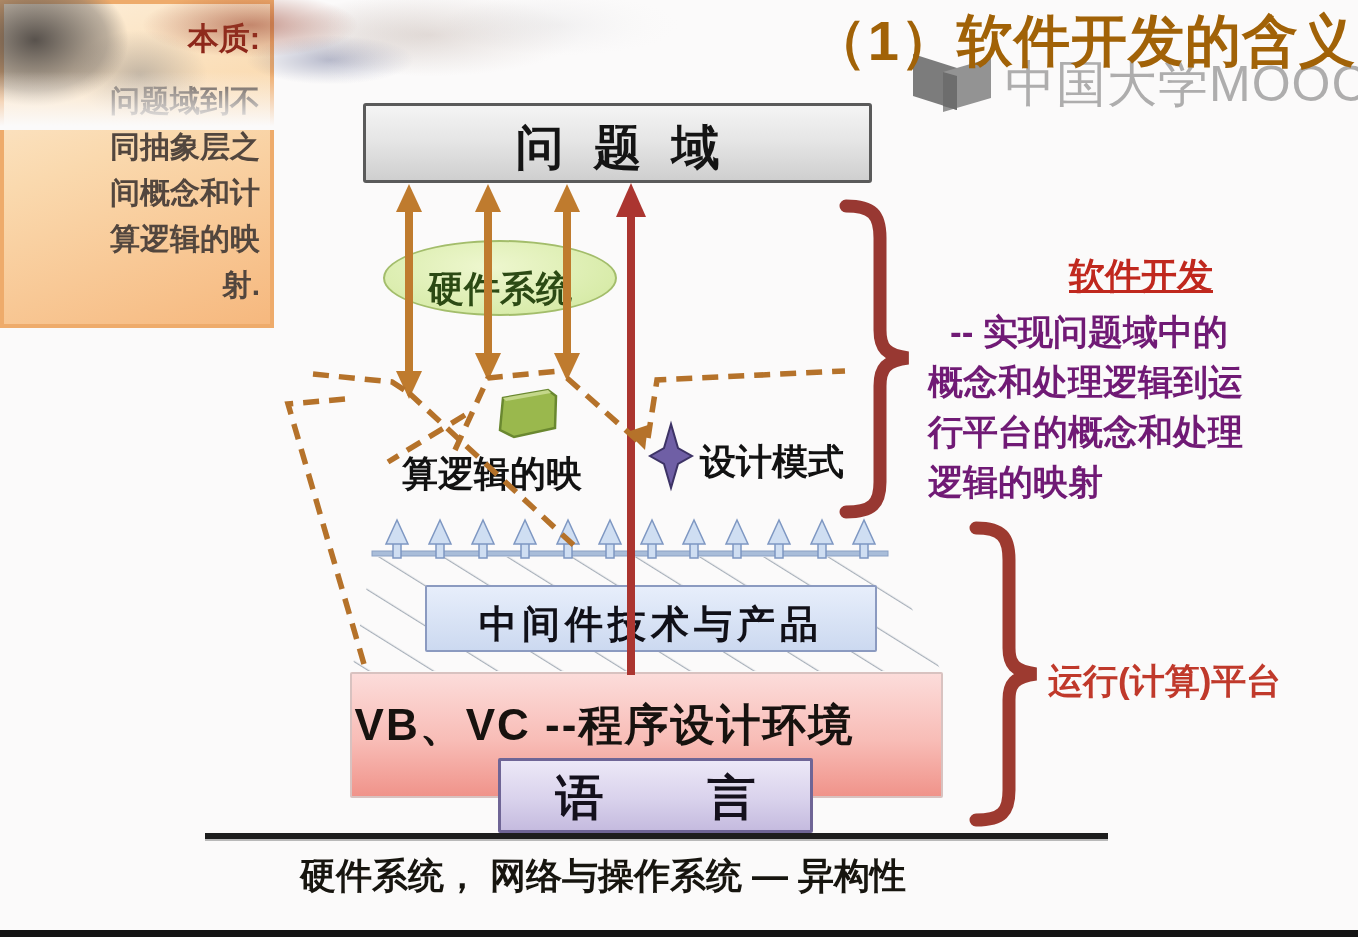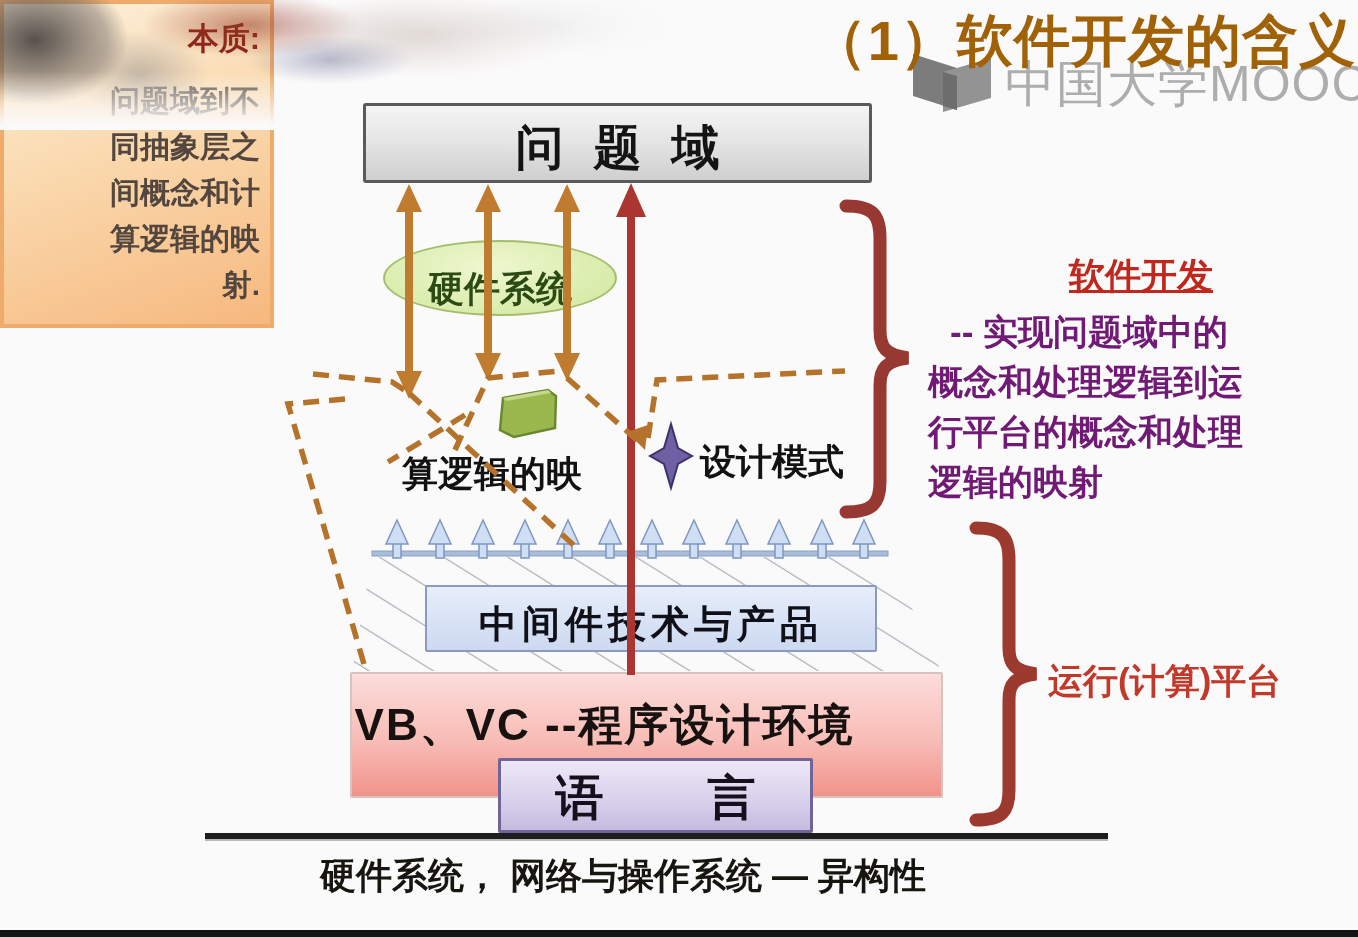--- a/index.html
+++ b/index.html
@@ -58,21 +58,21 @@
   .label{position:absolute;z-index:2;font-weight:bold;color:#121212;white-space:nowrap;}
   .lbl-framework{left:402px;top:450px;font-size:36px;}
   .lbl-pattern{left:700px;top:438px;font-size:36px;}
   .softdev{position:absolute;left:928px;top:252px;width:426px;z-index:2;}
   .softdev-head{font-size:36px;font-weight:bold;color:#c0281e;text-align:center;margin-bottom:6px;text-decoration:underline;}
   .softdev-line{font-size:35px;font-weight:bold;color:#701a75;line-height:50px;white-space:nowrap;}
   .softdev-line.first{text-indent:22px;}
   .runtime-label{position:absolute;left:1048px;top:658px;z-index:2;font-size:35px;font-weight:bold;color:#c0392b;white-space:nowrap;}
 
   .baseline-rule{position:absolute;left:205px;top:833px;width:903px;height:6px;z-index:2;background:#1d1d1d;box-shadow:0 2px 0 rgba(120,120,120,.5);}
-  .baseline-text{position:absolute;left:298px;top:852px;width:610px;z-index:2;text-align:center;font-size:36px;font-weight:bold;color:#17150f;white-space:nowrap;margin-left:20px;}
+  .baseline-text{position:absolute;left:298px;top:852px;width:610px;z-index:2;text-align:center;font-size:36px;font-weight:bold;color:#17150f;white-space:nowrap;}
 
   .bottom-bar{position:absolute;left:0;bottom:0;width:100%;height:7px;background:#141414;z-index:5;}
 
   svg.layer{position:absolute;left:0;top:0;width:1358px;height:937px;pointer-events:none;}
   svg.bg{z-index:1;} svg.fg{z-index:3;}
 </style>
 </head>
 <body>
 
 <div id="stage">

